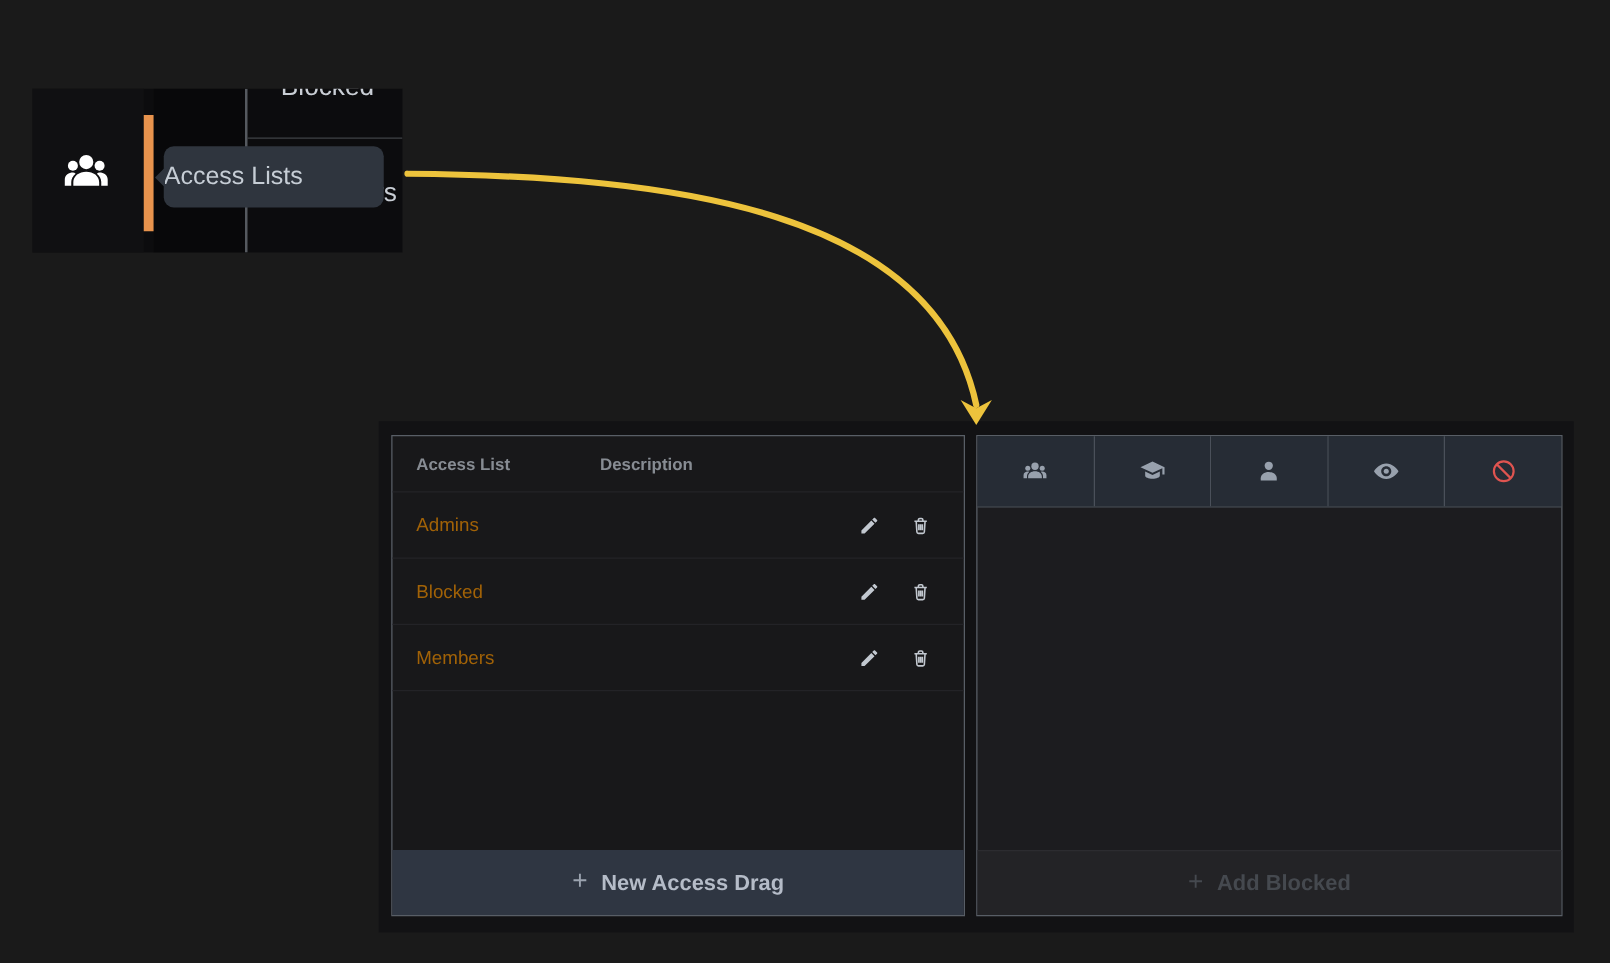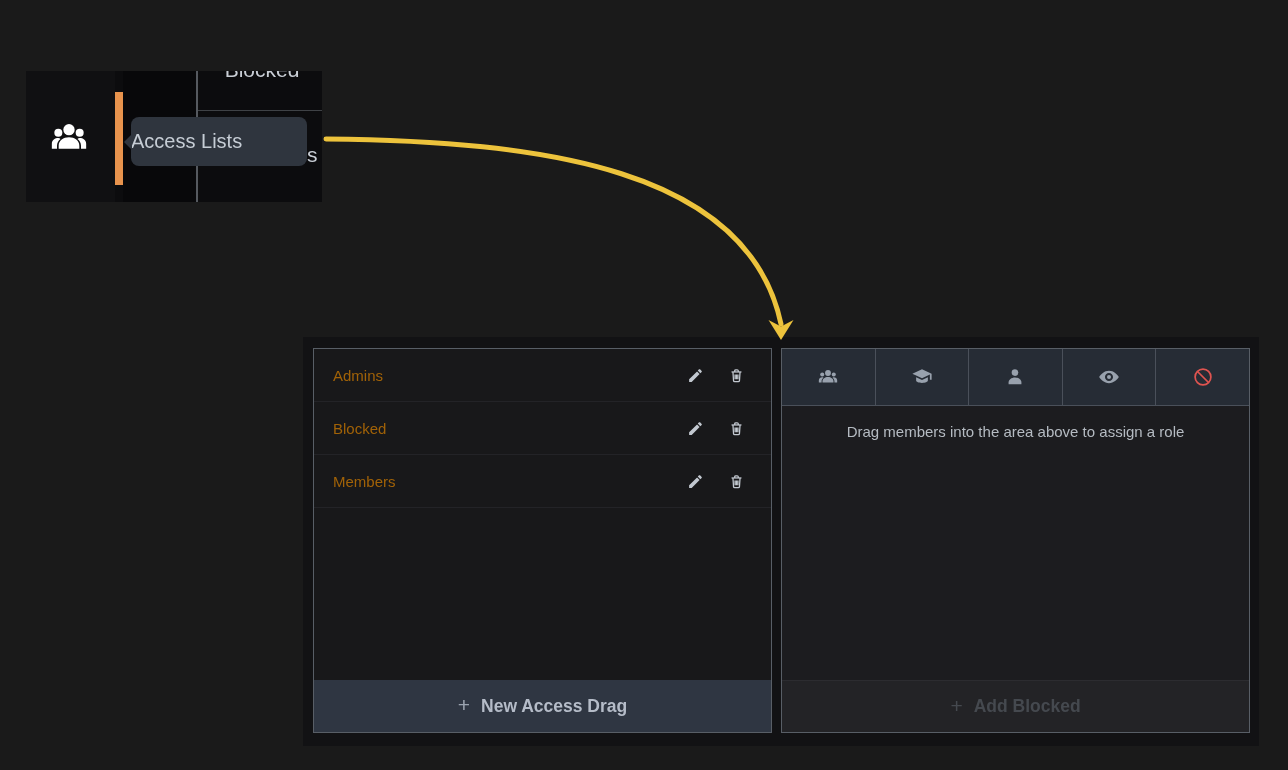--- a/index.html
+++ b/index.html
@@ -90,20 +90,24 @@
 </div>
 
 <svg id="arrow-svg" class="abs" viewBox="0 0 1288 770">
   <path d="M 326 139 C 540 141, 748 168, 781 324" fill="none" stroke="#edc33c" stroke-width="5" stroke-linecap="round"></path>
   <path d="M 781 340 L 768.5 320 L 781 326.5 L 793.5 320 Z" fill="#edc33c"></path>
 </svg>
 
 <div id="main-container" class="abs"></div>
 
 <div id="list-panel" class="abs">
+  <div class="tbl-header">
+    <div class="th-name">Access List</div>
+    <div>Description</div>
+  </div>
 
   <div class="tbl-row">
     <div class="row-name">Admins</div>
     <div class="row-actions">
       <span class="act-icon">
         <svg viewBox="0 0 24 24" fill="currentColor" width="17" height="17">
           <path d="M3 17.4V21h3.6L17.8 9.8l-3.6-3.6L3 17.4zM20.7 7c.4-.4.4-1 0-1.4l-2.3-2.3c-.4-.4-1-.4-1.4 0l-1.8 1.8 3.6 3.6L20.7 7z"></path>
         </svg>
       </span>
       <span class="act-icon">
@@ -204,21 +208,20 @@
     <div class="role-cell ban">
       <span class="role-icon">
         <svg viewBox="0 0 24 24" fill="none" stroke="currentColor" stroke-width="1.9" width="22" height="22">
           <circle cx="12" cy="12" r="8.6"></circle>
           <line x1="6" y1="6" x2="18" y2="18"></line>
         </svg>
       </span>
     </div>
   </div>
 
-  <div id="drag-hint">Drag members into the area above to assign a role</div>
 
   <div class="panel-spacer"></div>
 
   <div id="add-members-btn">
     <span class="plus-glyph">+</span>
     <span>Add Blocked</span>
   </div>
 </div>
 
 </body></html>

